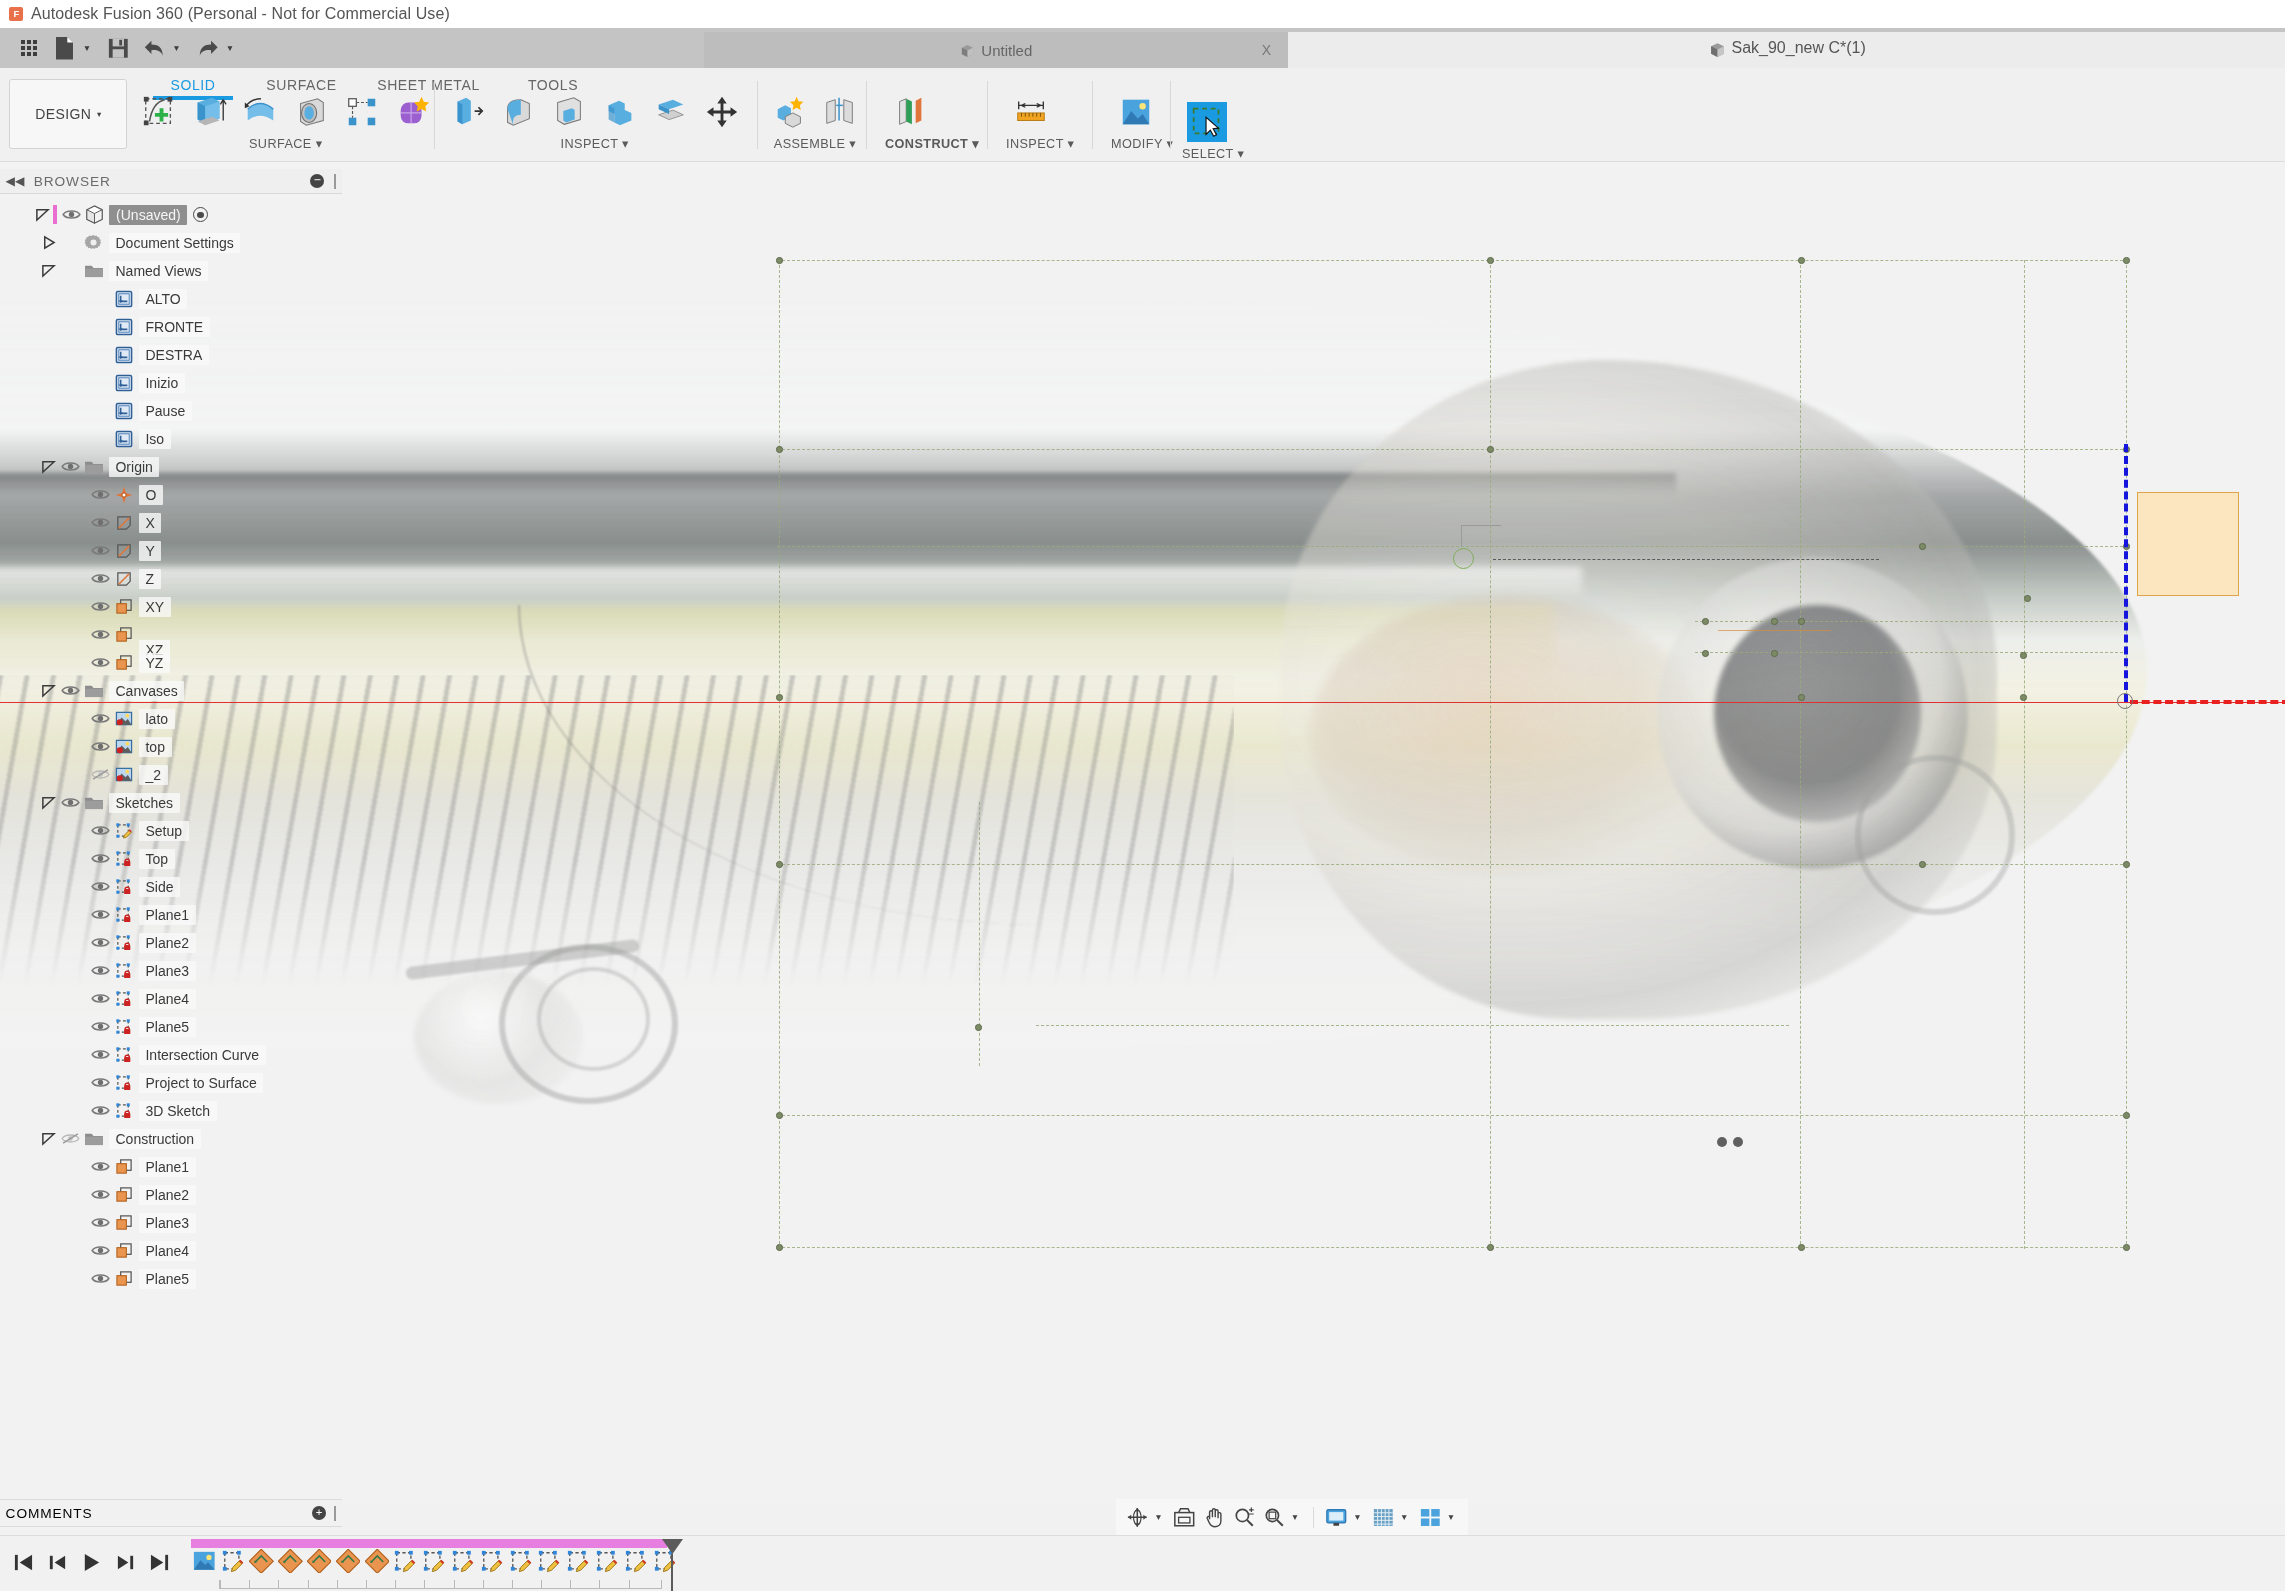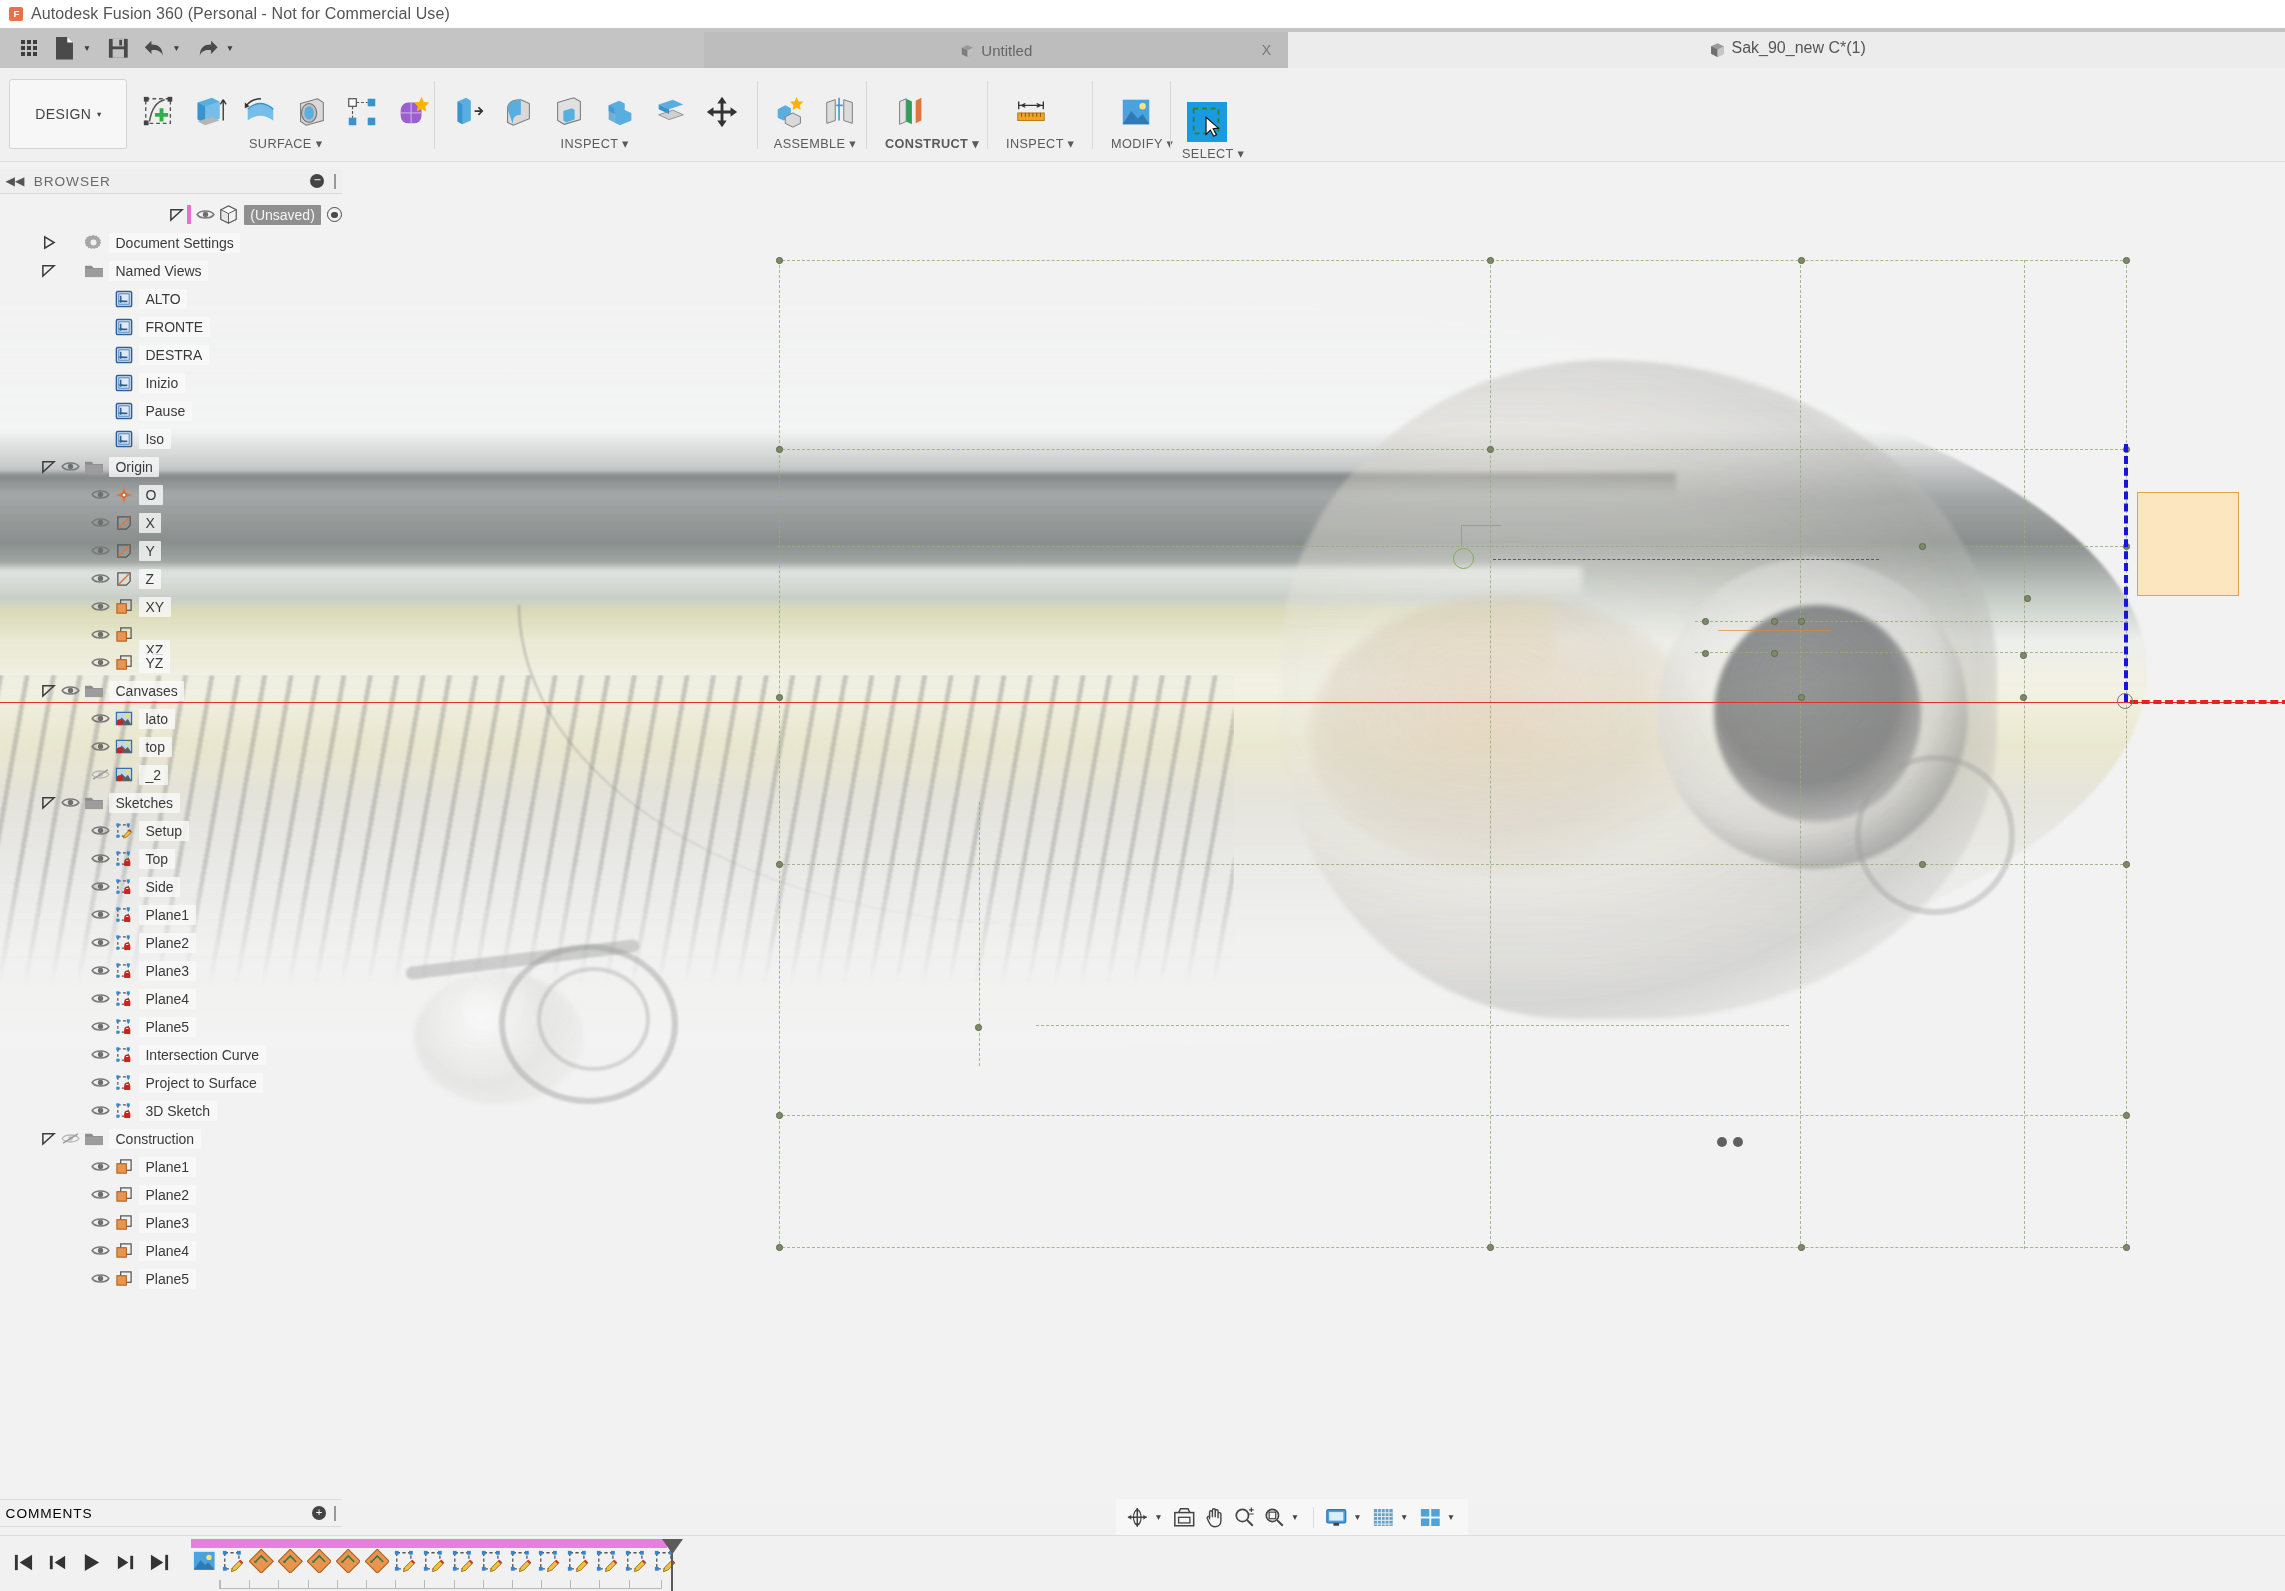--- a/index.html
+++ b/index.html
@@ -305,21 +305,21 @@
   .wavy{
     border-bottom:2.8px solid transparent;
     background-image:
       linear-gradient(45deg, transparent 45%, #5a7a9a 45%, #5a7a9a 55%, transparent 55%);
     background-size:5.6px 4.7px; background-repeat:repeat-x; background-position:bottom;
     padding-bottom:3.8px;
     margin-top:32px;
   }
 
   
-  .ind0{ padding-left:21px;justify-content:flex-end; } .ind1{ padding-left:38px; }
+  .ind0{ padding-left:32px; } .ind1{ padding-left:38px; }
   .ind2{ padding-left:68px; }
 
   
   .navbar{
     position:absolute; left:1116px; top:1499px; height:36px;
     background:#f7f7f7; display:flex; align-items:center; gap:1.9px; padding:0 7.5px;
     z-index:30;
   }
   .nav-btn{ width:28px;height:28px; display:flex;align-items:center;justify-content:center;cursor:pointer; }
   .nav-caret{ font-size:8.5px;color:#444; margin:0 5.6px 0 0.9px; cursor:pointer; }
@@ -446,20 +446,34 @@
     </div>
   </div>
 
   <div class="ribbon">
 
     <div class="workspace-btn">
       <span>DESIGN</span>
       <span class="ws-caret">▾</span>
     </div>
 
+    <div class="rib-tabs">
+      <div class="rib-tab active" style="width:104px">
+        <span>SOLID</span>
+      </div>
+      <div class="rib-tab" style="width:113px">
+        <span>SURFACE</span>
+      </div>
+      <div class="rib-tab" style="width:141px">
+        <span>SHEET METAL</span>
+      </div>
+      <div class="rib-tab" style="width:108px">
+        <span>TOOLS</span>
+      </div>
+    </div>
 
     <div class="panel" style="left:134px; top:22.6px;">
       <div class="panel-row">
         <div class="rib-btn">
           <span class="ico">
             <svg width="36" height="36" viewBox="0 0 38 38">
               <rect x="5" y="5" width="26" height="26" fill="none" stroke="#555" stroke-width="1.4" stroke-dasharray="4 3"></rect>
               <rect x="3" y="3" width="5" height="5" fill="#444"></rect>
               <rect x="28" y="3" width="5" height="5" fill="#444"></rect>
               <rect x="3" y="28" width="5" height="5" fill="#444"></rect>

